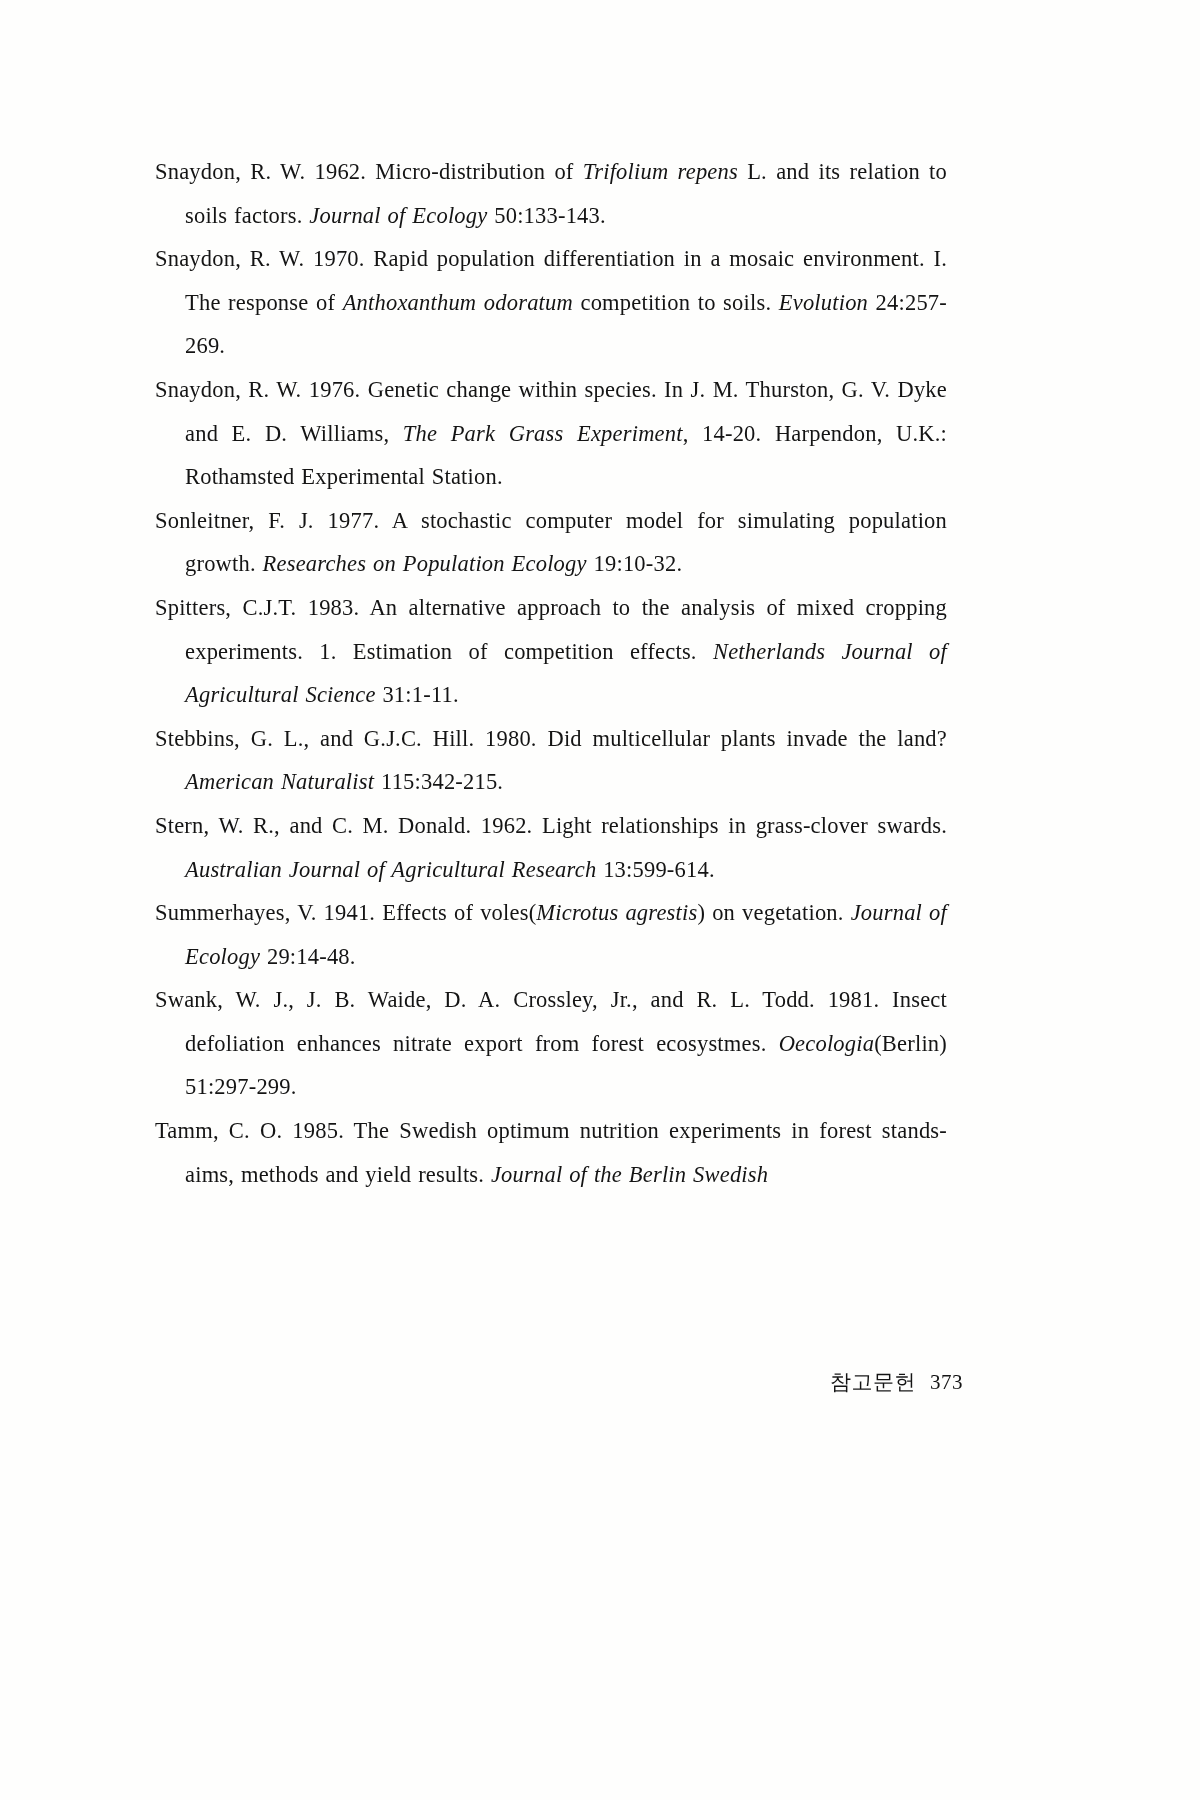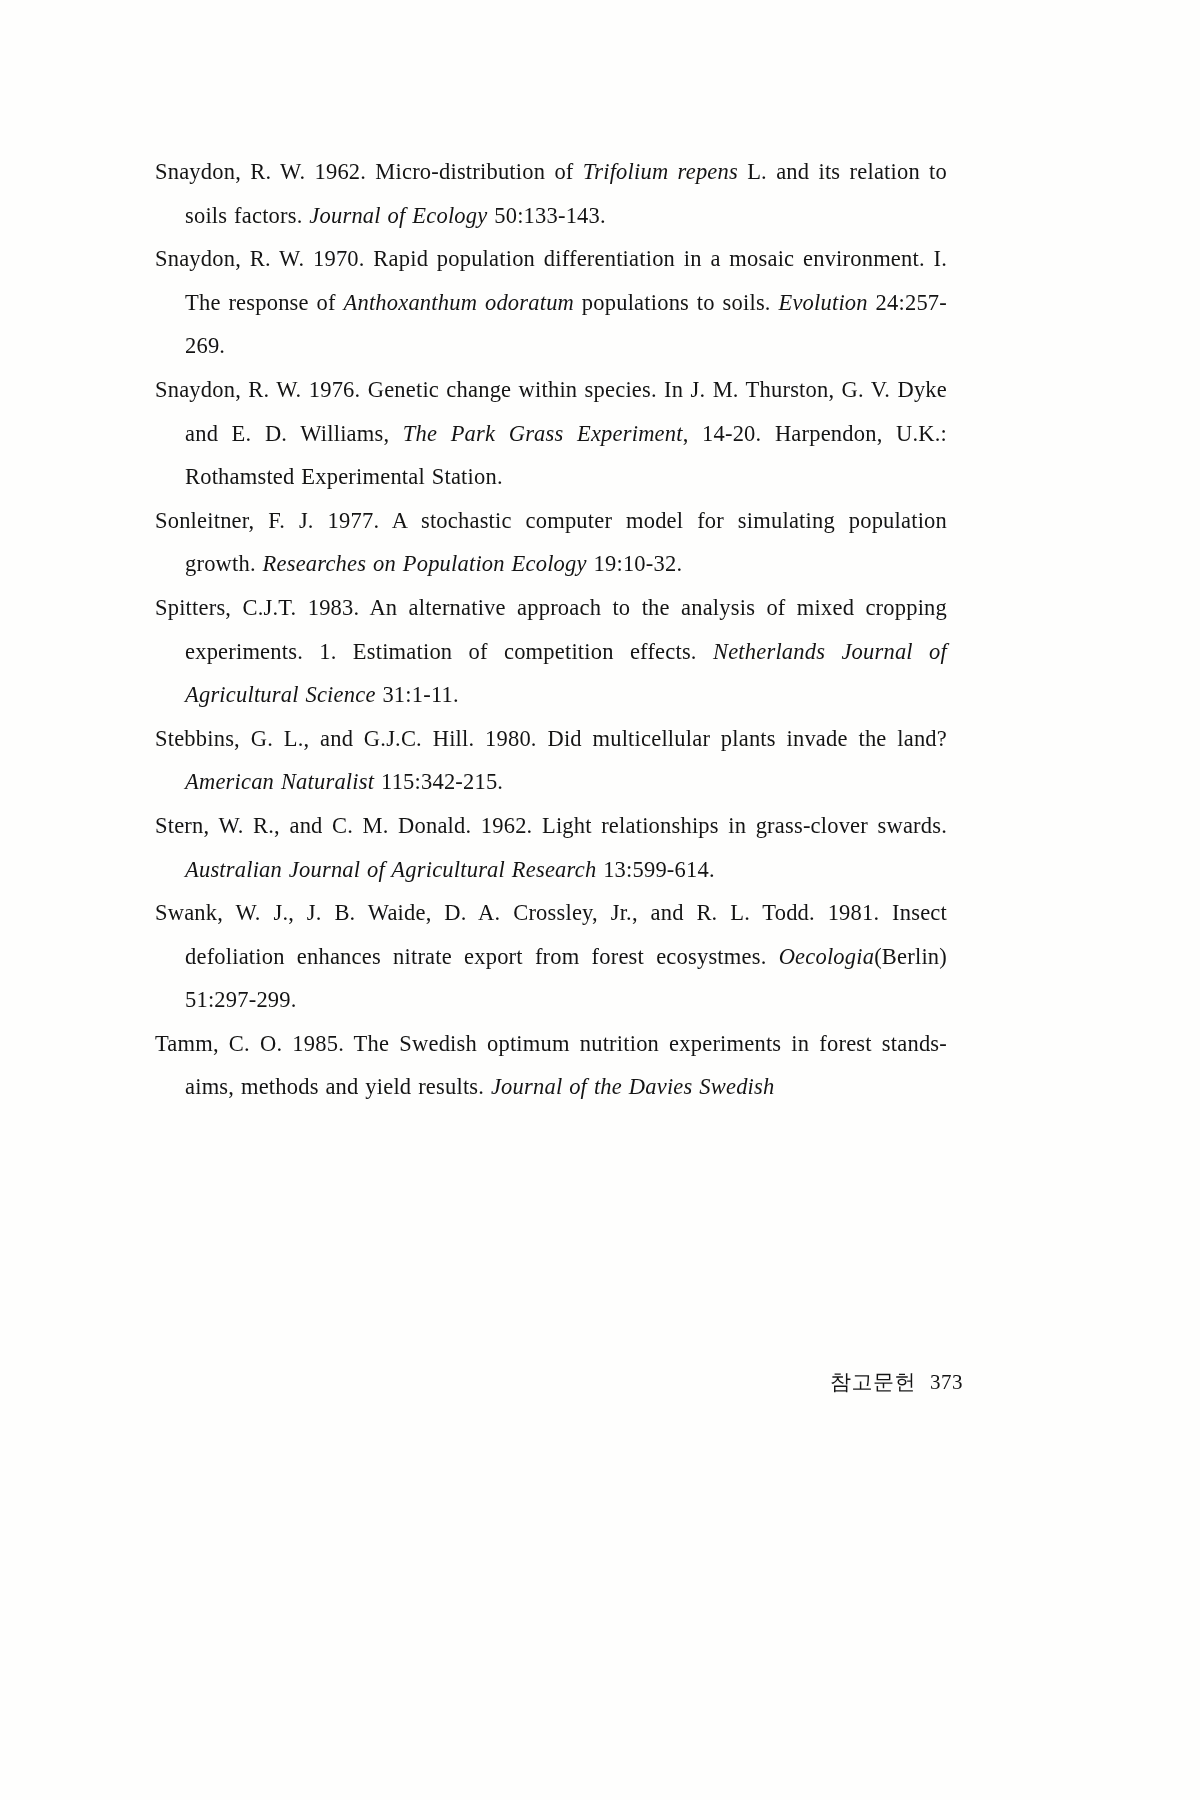--- a/index.html
+++ b/index.html
@@ -48,25 +48,26 @@
   .footer .page-num {
     margin-left: 14px;
   }
 </style>
 </head>
 <body>
 
 <div class="page">
   <div class="references" id="refs">
       <p class="ref-entry"><span>Snaydon, R. W. 1962. Micro-distribution of </span><span class="italic">Trifolium repens</span><span> L. and its relation to soils factors. </span><span class="italic">Journal of Ecology</span><span> 50:133-143.</span></p>
-      <p class="ref-entry"><span>Snaydon, R. W. 1970. Rapid population differentiation in a mosaic environment. I. The response of </span><span class="italic">Anthoxanthum odoratum</span><span> populations to soils. </span><span class="italic">Evolution</span><span> 24:257-269.</span></p>
+      <p class="ref-entry"><span>Snaydon, R. W. 1970. Rapid population differentiation in a mosaic environment. I. The response of </span><span class="italic">Anthoxanthum odoratum</span><span> competition to soils. </span><span class="italic">Evolution</span><span> 24:257-269.</span></p>
       <p class="ref-entry"><span>Snaydon, R. W. 1976. Genetic change within species. In J. M. Thurston, G. V. Dyke and E. D. Williams, </span><span class="italic">The Park Grass Experiment</span><span>, 14-20. Harpendon, U.K.: Rothamsted Experimental Station.</span></p>
       <p class="ref-entry"><span>Sonleitner, F. J. 1977. A stochastic computer model for simulating population growth. </span><span class="italic">Researches on Population Ecology</span><span> 19:10-32.</span></p>
       <p class="ref-entry"><span>Spitters, C.J.T. 1983. An alternative approach to the analysis of mixed cropping experiments. 1. Estimation of competition effects. </span><span class="italic">Netherlands Journal of Agricultural Science</span><span> 31:1-11.</span></p>
       <p class="ref-entry"><span>Stebbins, G. L., and G.J.C. Hill. 1980. Did multicellular plants invade the land? </span><span class="italic">American Naturalist</span><span> 115:342-215.</span></p>
       <p class="ref-entry"><span>Stern, W. R., and C. M. Donald. 1962. Light relationships in grass-clover swards. </span><span class="italic">Australian Journal of Agricultural Research</span><span> 13:599-614.</span></p>
+      <p class="ref-entry"><span>Summerhayes, V. 1941. Effects of voles(</span><span class="italic">Microtus agrestis</span><span>) on vegetation. </span><span class="italic">Journal of Ecology</span><span> 29:14-48.</span></p>
       <p class="ref-entry"><span>Swank, W. J., J. B. Waide, D. A. Crossley, Jr., and R. L. Todd. 1981. Insect defoliation enhances nitrate export from forest ecosystmes. </span><span class="italic">Oecologia</span><span>(Berlin) 51:297-299.</span></p>
-      <p class="ref-entry"><span>Tamm, C. O. 1985. The Swedish optimum nutrition experiments in forest stands-aims, methods and yield results. </span><span class="italic">Journal of the Davies Swedish</span></p>
+      <p class="ref-entry"><span>Tamm, C. O. 1985. The Swedish optimum nutrition experiments in forest stands-aims, methods and yield results. </span><span class="italic">Journal of the Berlin Swedish</span></p>
     </div>
   <div class="footer">
     <span>참고문헌</span><span class="page-num">373</span>
   </div>
 </div>
 
 </body></html>

